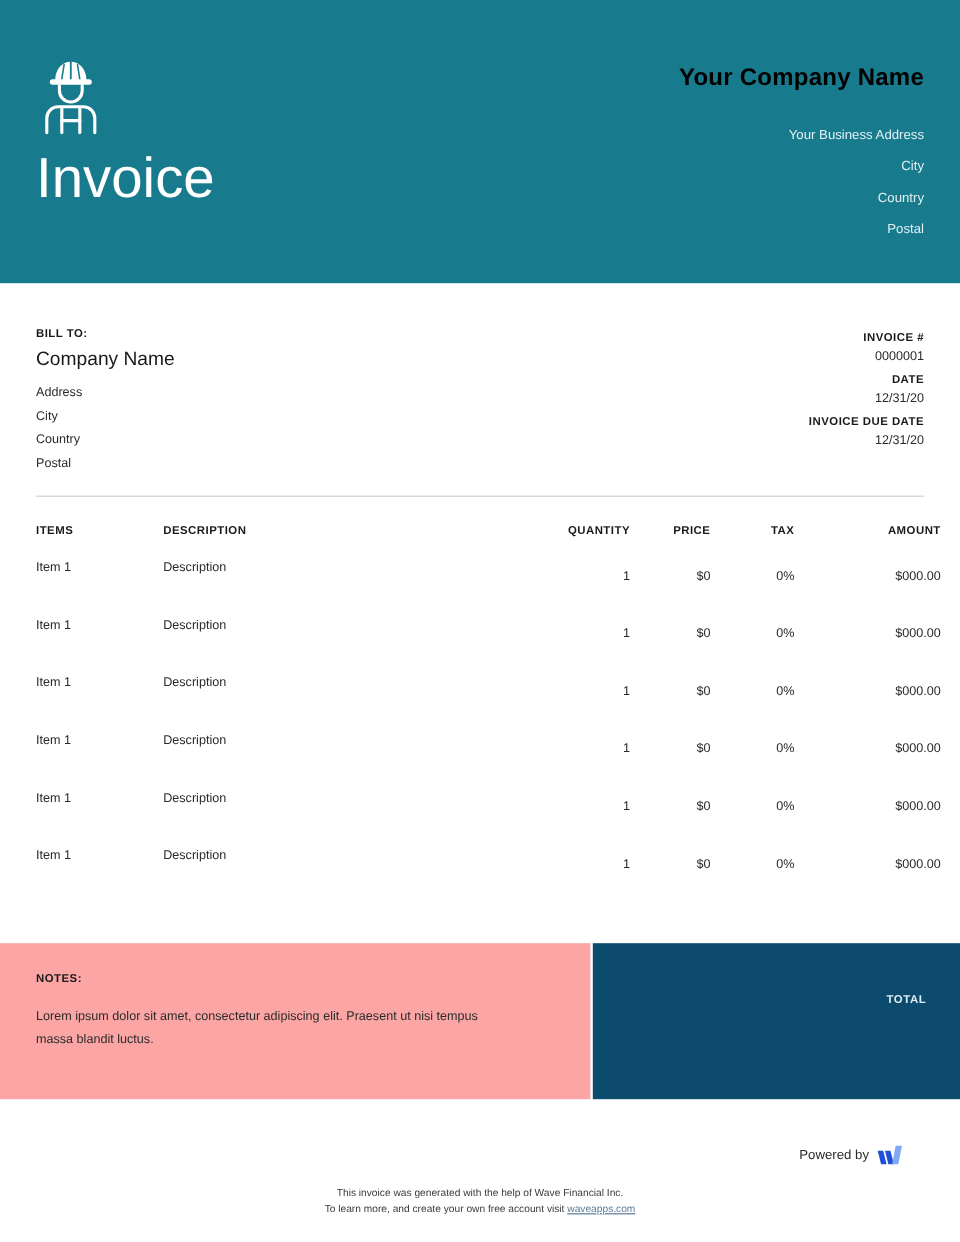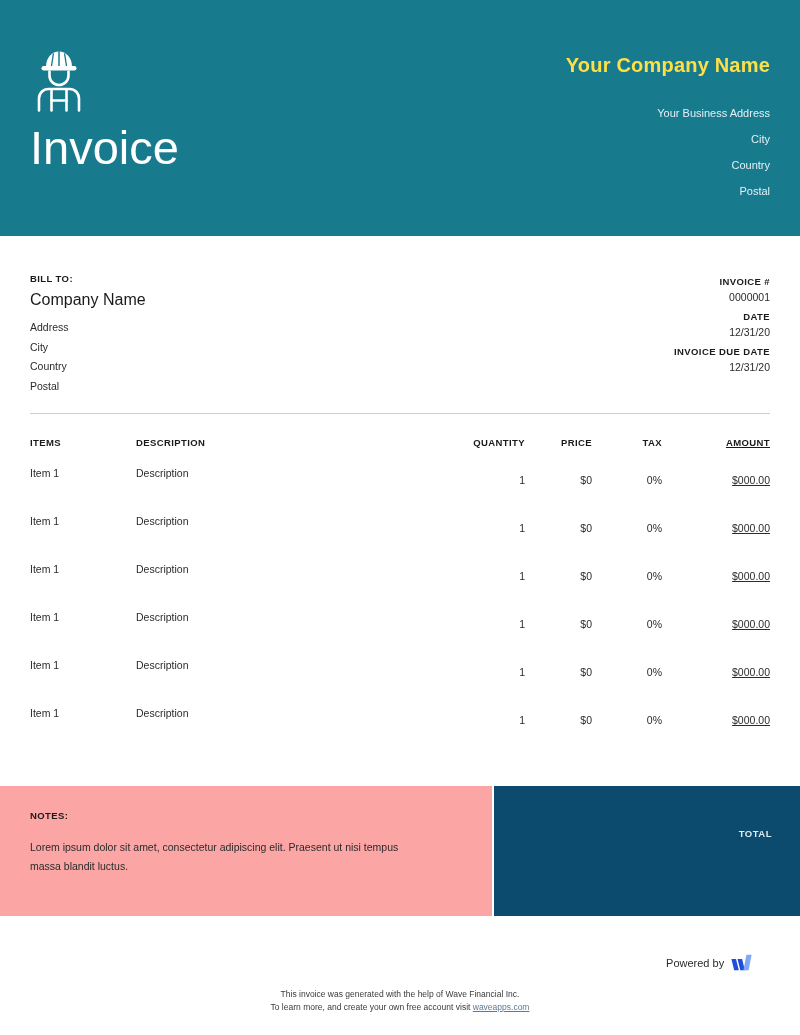--- a/index.html
+++ b/index.html
@@ -46,21 +46,21 @@
     color: #ffffff;
     letter-spacing: 0px;
     line-height: 56px;
   }
   .company-name {
     position: absolute;
     right: 30px;
     top: 54px;
     font-size: 20px;
     font-weight: bold;
-    color: #fde047;
+    color: #000000;
     text-align: right;
     letter-spacing: 0.2px;
   }
   .biz-lines {
     position: absolute;
     right: 30px;
     top: 100px;
     text-align: right;
     color: #e2f0f4;
     font-size: 11px;
@@ -136,21 +136,21 @@
     width: 800px;
   }
   .thead { height: 30px; }
   .trow  { height: 48px; }
 
   .c-items  { position: absolute; left: 30px;  width: 100px; text-align: left; }
   .c-desc   { position: absolute; left: 136px; width: 300px; text-align: left; }
   .c-qty    { position: absolute; left: 430px; width: 95px;  text-align: right; }
   .c-price  { position: absolute; left: 525px; width: 67px;  text-align: right; }
   .c-tax    { position: absolute; left: 600px; width: 62px;  text-align: right; }
-  .c-amount { position: absolute; left: 680px; width: 90px;  text-align: right; text-decoration: underline; }
+  .c-amount { position: absolute; left: 694px; width: 90px;  text-align: right; }
 
   .thead .cell {
     top: 0;
     font-size: 9.5px;
     font-weight: bold;
     color: #1a1a1a;
     letter-spacing: 0.4px;
   }
   .trow .cell {
     font-size: 10.5px;

